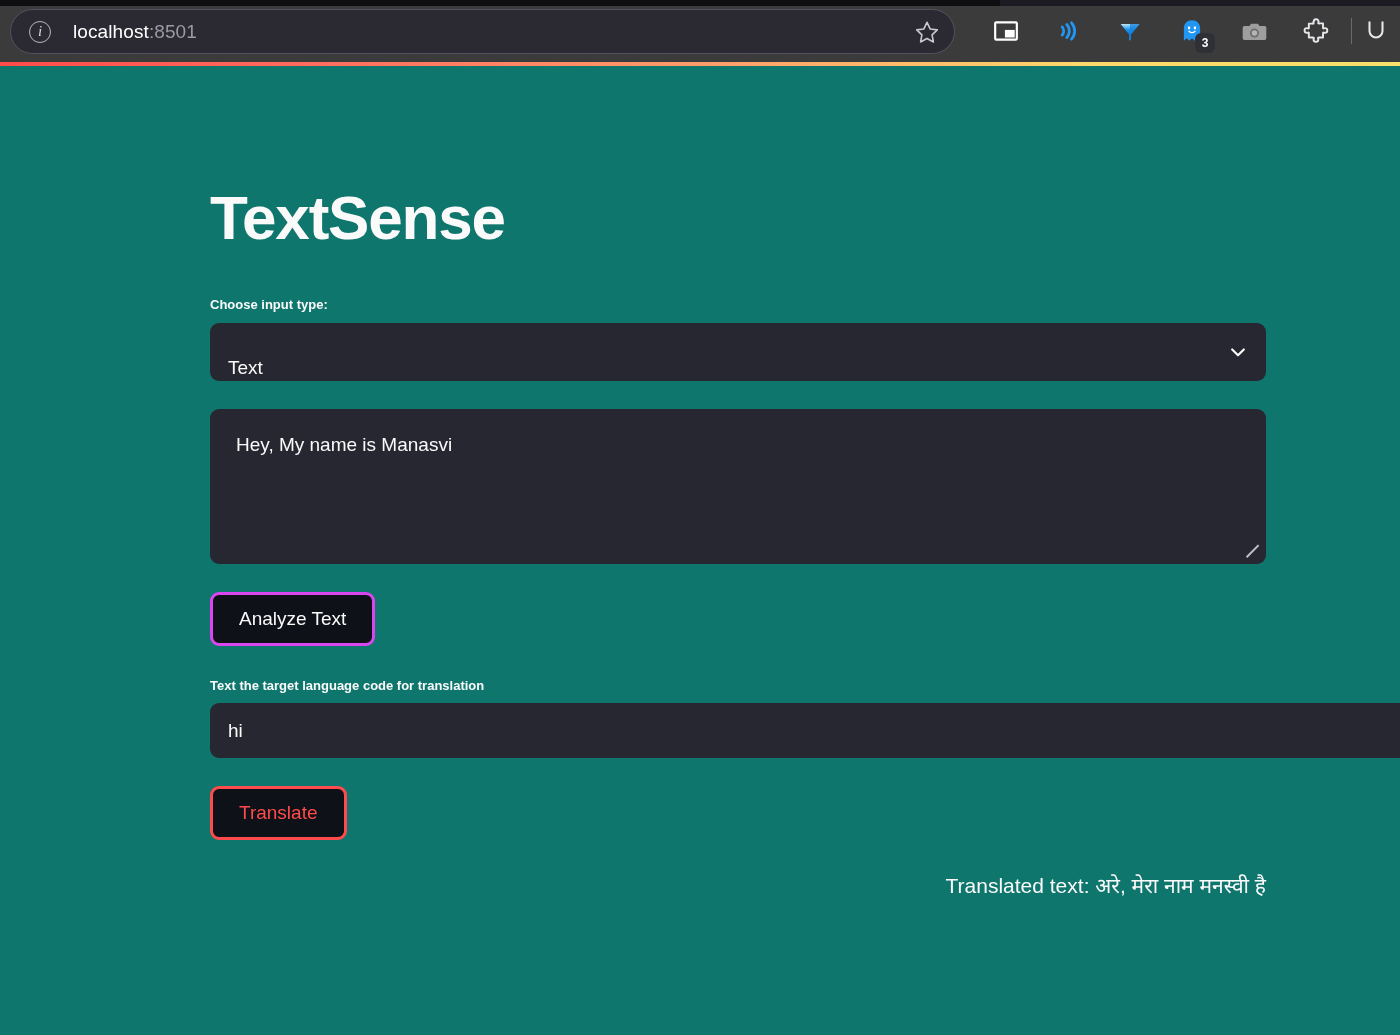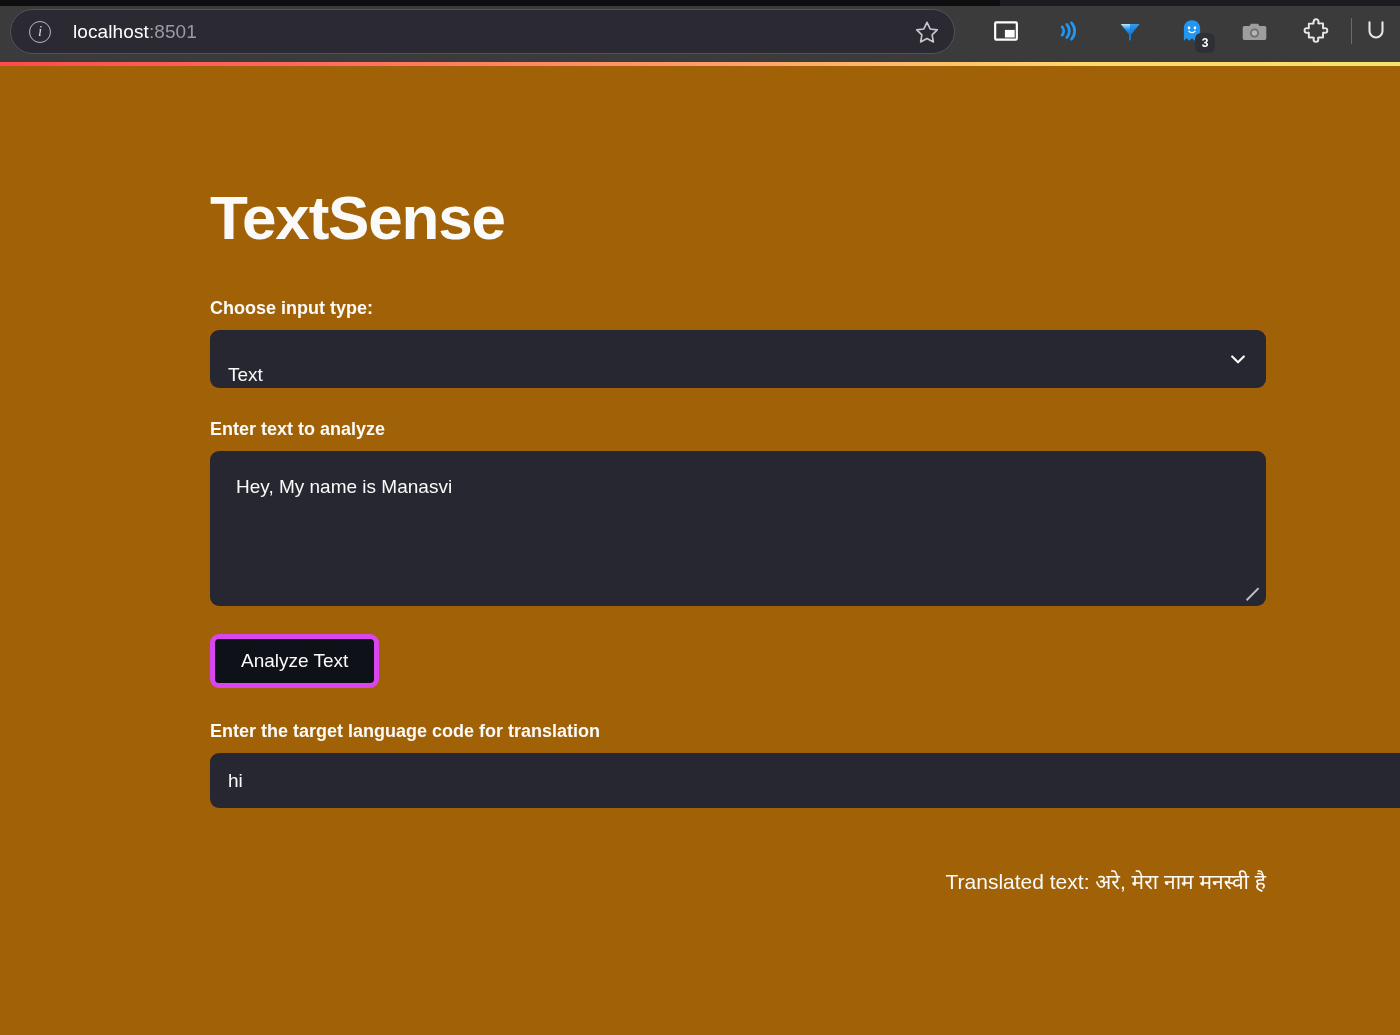--- a/index.html
+++ b/index.html
@@ -133,40 +133,40 @@
     height: 4px;
     background: linear-gradient(90deg, #FF4B4B 0%, #FF6B5E 22%, #FFA06B 52%, #FFD96B 78%, #F7E06B 100%);
   }
 
   
   .app {
     position: absolute;
     top: 66px; left: 0;
     width: 1400px;
     height: 969px;
-    background: #a16207;
+    background: #0f766e;
   }
   .block-container {
     position: absolute;
     left: 210px;
     top: 116px;
     width: 1056px;
   }
 
   .app-title {
     font-size: 62px;
     font-weight: 700;
     letter-spacing: -1.2px;
     line-height: 1.15;
     color: #FAFAFA;
     margin-bottom: 42px;
   }
 
   .field-label {
-    font-size: 18px;
+    font-size: 13px;
     font-weight: 700;
     color: #FAFAFA;
     margin-bottom: 8px;
     line-height: 1.5;
   }
 
   .select-box {
     width: 1056px;
     height: 58px;
     background: #262730;
@@ -212,21 +212,21 @@
 
   .btn {
     display: inline-flex;
     align-items: center;
     justify-content: center;
     height: 54px;
     padding: 0 26px;
     border-radius: 9px;
     font-size: 19px;
     background: #0E1117;
-    border: 5px solid #d946ef;
+    border: 3px solid #d946ef;
     color: #FAFAFA;
     cursor: pointer;
   }
   .btn-translate {
     border-color: #FF4B4B;
     color: #FF4B4B;
   }
 
   .text-input-box {
     width: 1264px;
@@ -346,42 +346,42 @@
             <polyline points="5,9 12,16 19,9"></polyline>
           </svg>
         </span>
       </div>
     </div>
 
     <div class="spacer-22"></div>
 
     
     <div>
-      <div class="field-label">Enter text to analyze</div>
       <div class="textarea-box">
         <span>Hey, My name is Manasvi</span>
         <span class="resize-grip"></span>
       </div>
     </div>
 
     <div class="spacer-22"></div>
 
     <button class="btn">Analyze Text</button>
 
     <div class="spacer-30"></div>
 
     
     <div>
-      <div class="field-label">Enter the target language code for translation</div>
+      <div class="field-label">Text the target language code for translation</div>
       <div class="text-input-box">
         <span>hi</span>
       </div>
     </div>
 
     <div class="spacer-22"></div>
 
+    <button class="btn btn-translate">Translate</button>
 
     <div class="spacer-30"></div>
 
     <div class="result-text">Translated text: अरे, मेरा नाम मनस्वी है</div>
 
   </div>
 </div>
 
 </body></html>

